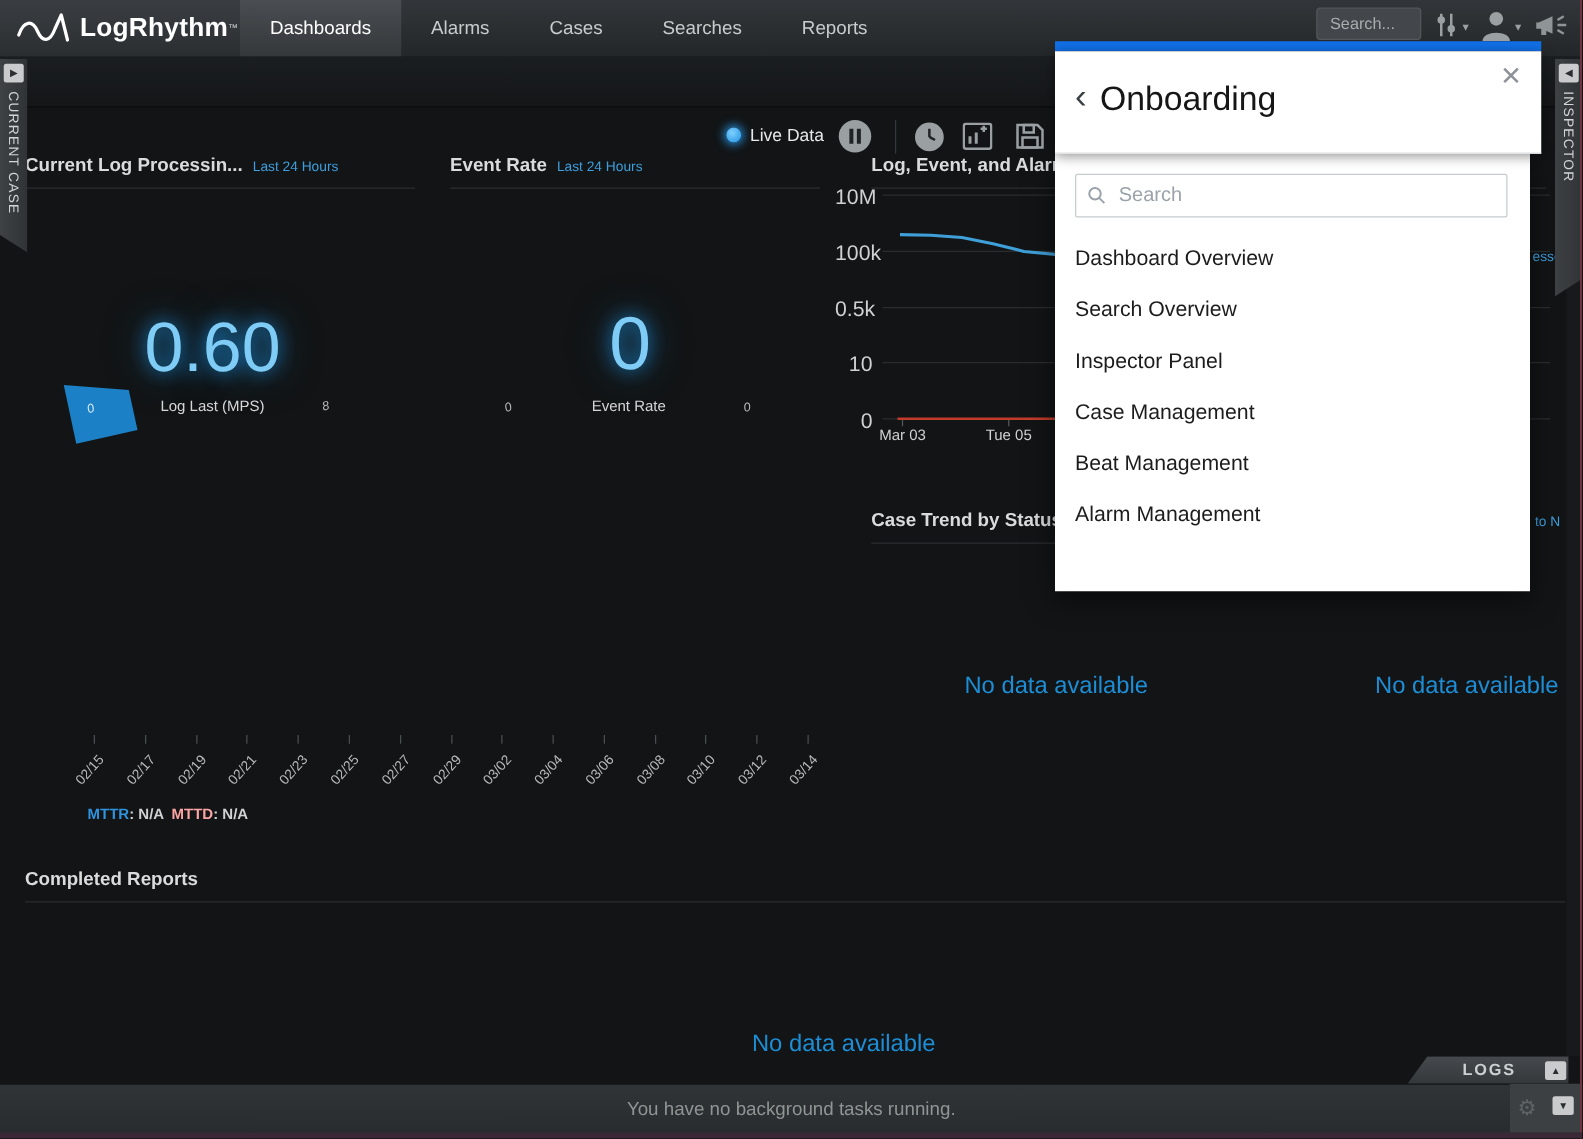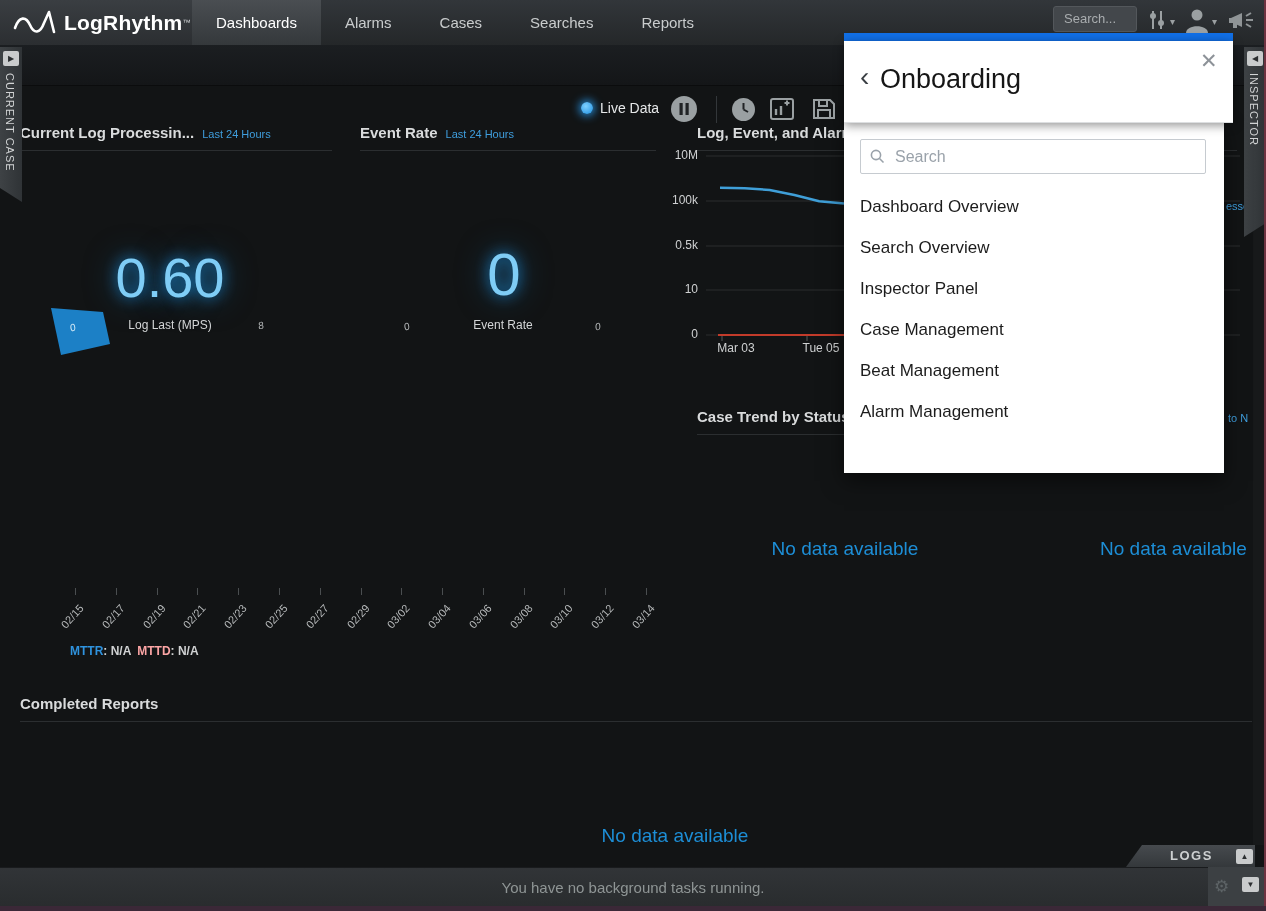--- a/index.html
+++ b/index.html
@@ -37,22 +37,22 @@
               letter-spacing:1px;white-space:nowrap;}
   
   .whead{position:absolute;border-bottom:1px solid #2b2e30;display:flex;align-items:baseline;}
   .wtitle{color:#d9dbdc;font-size:15px;font-weight:700;}
   .wsub{color:#3f9edd;font-size:11px;margin-left:8px;}
   .bignum{position:absolute;text-align:center;color:#7fcdf6;font-weight:400;
           text-shadow:0 0 14px rgba(30,150,230,.95),0 0 32px rgba(30,150,230,.55);}
   .glabel{position:absolute;text-align:center;color:#d4d6d7;font-size:12px;}
   .gtick{position:absolute;color:#b9bcbd;font-size:10px;font-style:italic;}
   .nodata{color:#1d8ed6;font-size:19px;}
-  .ylab{position:absolute;width:30px;text-align:right;color:#cfd1d2;font-size:12px;}
-  .xlab{position:absolute;width:44px;text-align:center;color:#cfd1d2;font-size:12px;margin-left:14px;}
+  .ylab{position:absolute;width:30px;text-align:right;color:#cfd1d2;font-size:17px;}
+  .xlab{position:absolute;width:44px;text-align:center;color:#cfd1d2;font-size:12px;}
   .dlab{position:absolute;width:48px;text-align:right;color:#b6b9ba;font-size:11px;
         transform:rotate(-48deg);transform-origin:right top;}
   .dtick{position:absolute;width:1px;height:7px;background:#4a4e50;}
   .frag{position:absolute;color:#3f9edd;font-size:11px;z-index:4;white-space:nowrap;}
   
   #logs-tab{position:absolute;left:1126px;top:845px;width:129px;height:22px;z-index:20;cursor:pointer;
             background:linear-gradient(#464a4e,#34383b);clip-path:polygon(16px 0,100% 0,100% 100%,0 100%);}
   #logs-label{position:absolute;left:44px;top:3px;color:#cdd0d1;font-size:13px;letter-spacing:1.5px;font-weight:bold;}
   .sq-btn{position:absolute;width:17px;height:15px;background:#c9cbcc;border-radius:2px;color:#2b2e30;
           font-size:8px;line-height:15px;text-align:center;cursor:pointer;z-index:21;}

